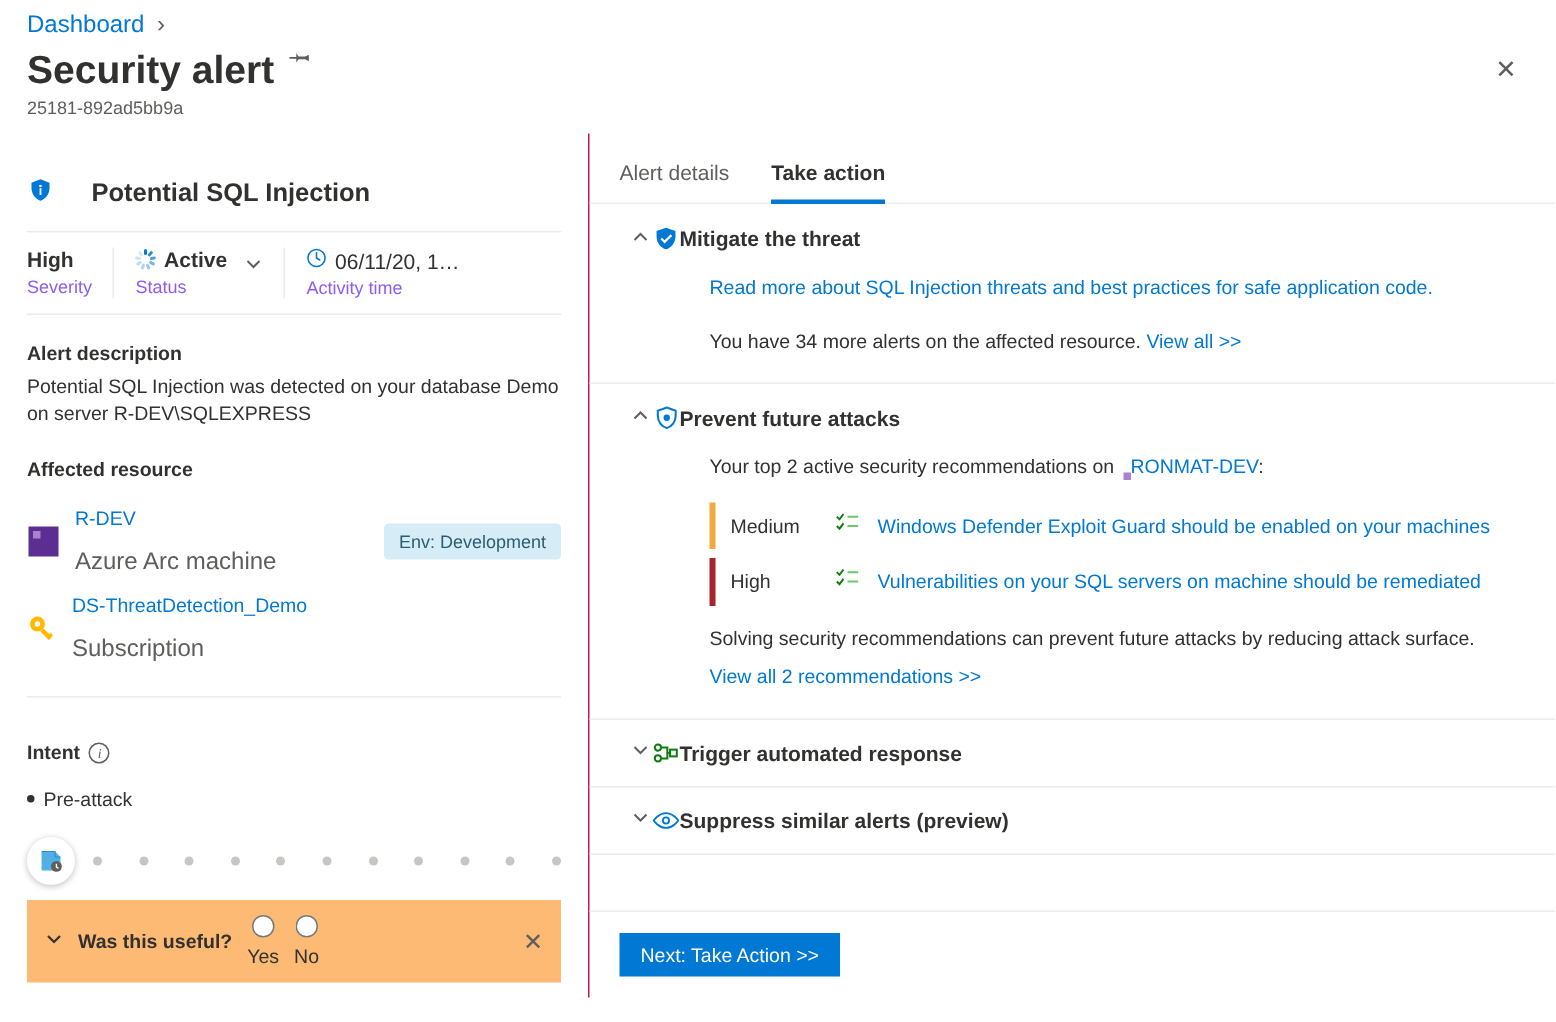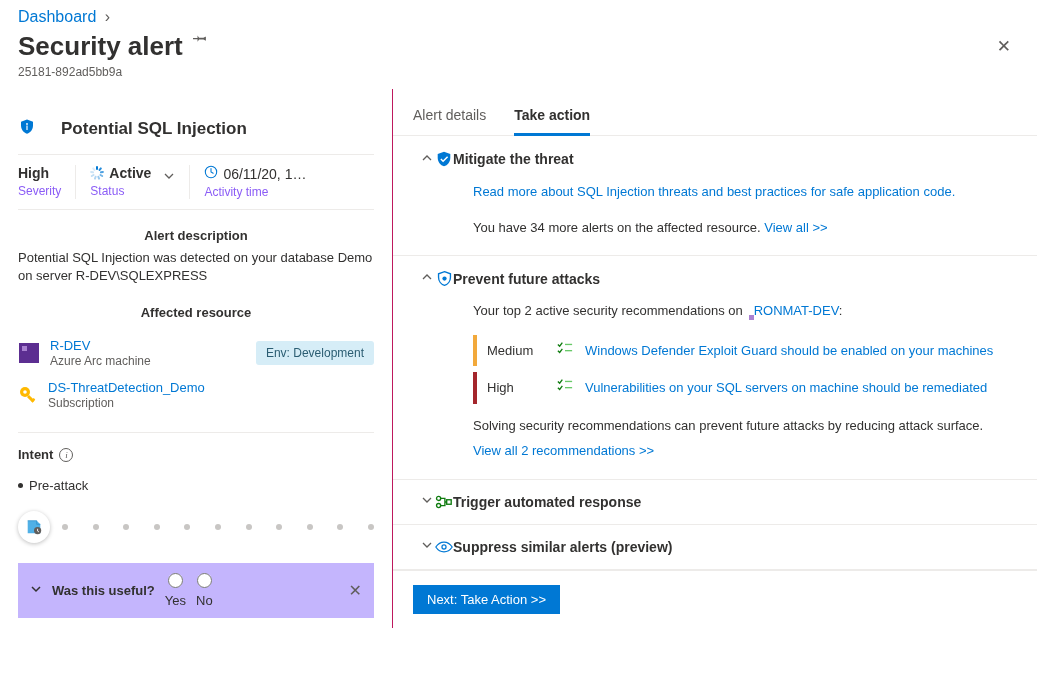--- a/index.html
+++ b/index.html
@@ -43,46 +43,46 @@
     border-bottom:1px solid #edebe9;
     padding:10px 0;
   }
   .stat { display:flex; flex-direction:column; gap:3px; }
   .stat .val { font-size:14px; font-weight:400; color:#323130; display:flex; align-items:center; gap:5px;}
   .stat .lbl { font-size:12px; color:#8b5cf6; }
   .stat-sep { width:1px; background:#edebe9; align-self:stretch; margin:0 14px; }
   .stat.severity .val { font-weight:600; }
   .chev-down-btn { color:#605e5c; font-size:12px; margin-left:12px; cursor:pointer; align-self:center; margin-top:-10px;}
 
-  .section-head { font-weight:600; font-size:13px; margin-top:18px; margin-bottom:6px;text-align:center;}
+  .section-head { font-weight:600; font-size:13px; margin-top:18px; margin-bottom:6px;}
   .desc-text { font-size:13px; color:#323130; line-height:1.4; }
 
   .res-row { display:flex; align-items:center; gap:10px; margin-top:12px; }
   .res-icon { width:22px; height:22px; display:flex; align-items:center; justify-content:center;}
   .res-text { display:flex; flex-direction:column; }
   .res-text .name { color:#0078d4; font-size:13px; }
-  .res-text .type { color:#605e5c; font-size:12px; margin-top:1px;}
+  .res-text .type { color:#605e5c; font-size:16px; margin-top:13px;}
   .env-badge {
     margin-left:auto; background:#d6edf7; color:#2b5d72;
     font-size:12px; padding:5px 10px; border-radius:3px;
   }
 
-  .intent-row { display:flex; align-items:flex-end; gap:6px; margin-top:22px; border-top:1px solid #edebe9; padding-top:14px;}
+  .intent-row { display:flex; align-items:flex-end; gap:6px; margin-top:22px; border-top:1px solid #edebe9; padding-top:29px;}
   .intent-row .info { width:14px; height:14px; border:1px solid #605e5c; border-radius:50%; display:inline-flex; align-items:center; justify-content:center; font-size:9px; color:#605e5c; font-style:italic; font-family:serif;}
   .bullet-row { margin-top:16px; font-size:13px; display:flex; align-items:center; gap:6px;}
   .bullet-row::before { content:""; width:5px; height:5px; background:#323130; border-radius:50%;}
 
   .kill-chain { display:flex; align-items:center; gap:12px; margin-top:18px; margin-bottom:10px;}
   .kill-node { width:32px; height:32px; border-radius:50%; background:#fff; box-shadow:0 1px 4px rgba(0,0,0,0.25); display:flex; align-items:center; justify-content:center;}
   .kill-dots { flex:1; display:flex; justify-content:space-between;}
   .kill-dots span { width:6px; height:6px; background:#c8c6c4; border-radius:50%; }
 
   .useful-bar {
     margin-top:auto;
-    background:#c4b5fd;
+    background:#fdba74;
     padding:10px 12px;
     display:flex; align-items:center; gap:10px;
   }
   .useful-bar .chev { color:#323130; font-size:12px;}
   .useful-bar .q { font-weight:600; font-size:13px;}
   .useful-bar label { display:flex; align-items:center; gap:5px; font-size:13px; cursor:pointer;flex-direction:column;}
   .useful-bar input[type=radio]{ width:15px; height:15px;}
   .useful-bar .dismiss { margin-left:auto; font-size:16px; color:#605e5c; cursor:pointer;}
 
   

